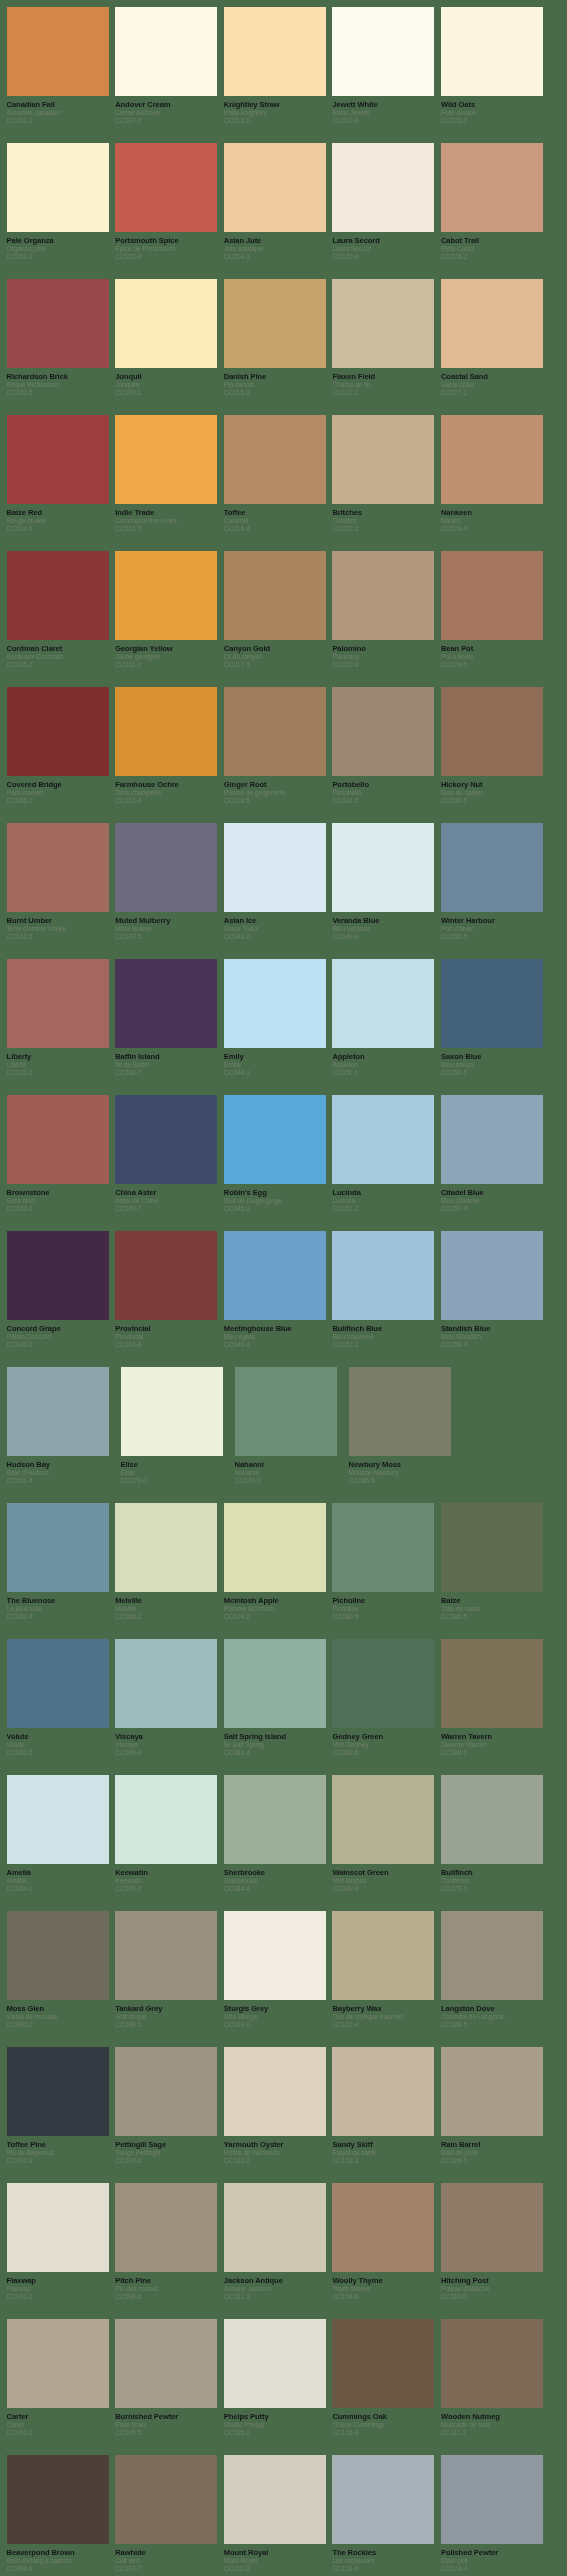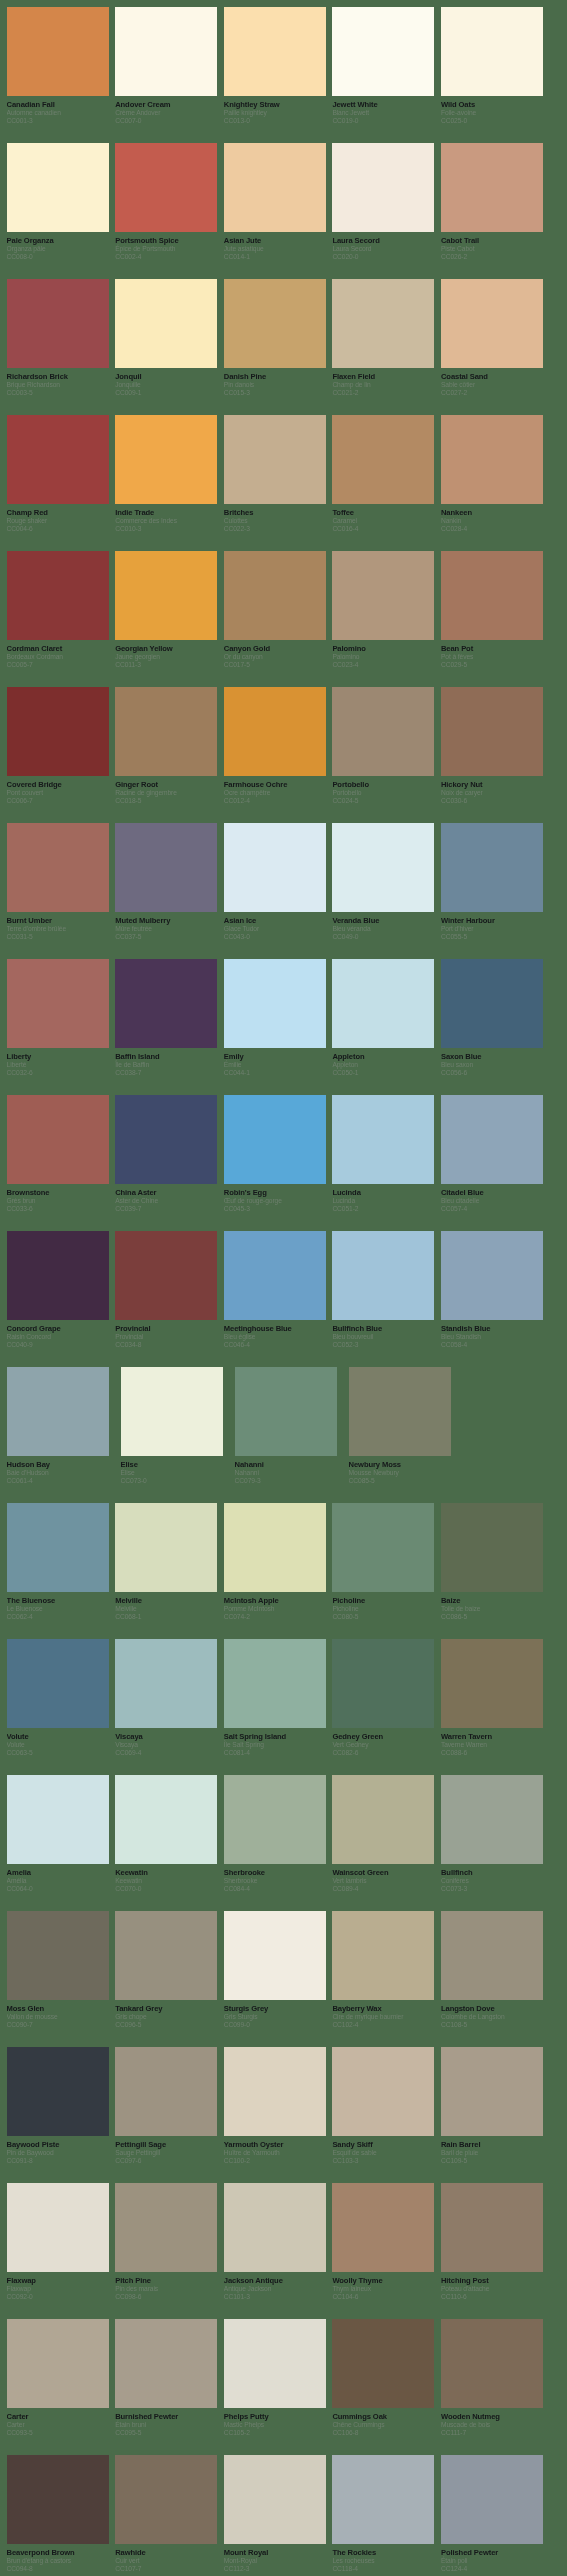--- a/index.html
+++ b/index.html
@@ -182,50 +182,50 @@
           <div class="nm">Coastal Sand</div>
           <div class="fr">Sable côtier</div>
           <div class="cd">CC027-2</div>
         </div>
       </div>
     </div>
     <div class="grid-row">
       <div class="cell">
         <div class="swatch" style="background: rgb(155, 62, 61);"></div>
         <div class="labels">
-          <div class="nm">Champ Red</div>
+          <div class="nm">Baize Red</div>
           <div class="fr">Rouge shaker</div>
           <div class="cd">CC004-6</div>
         </div>
       </div>
       <div class="cell">
         <div class="swatch" style="background: rgb(240, 168, 73);"></div>
         <div class="labels">
           <div class="nm">Indie Trade</div>
           <div class="fr">Commerce des Indes</div>
           <div class="cd">CC010-3</div>
         </div>
       </div>
       <div class="cell">
+        <div class="swatch" style="background: rgb(179, 138, 99);"></div>
+        <div class="labels">
+          <div class="nm">Toffee</div>
+          <div class="fr">Caramel</div>
+          <div class="cd">CC016-4</div>
+        </div>
+      </div>
+      <div class="cell">
         <div class="swatch" style="background: rgb(196, 174, 144);"></div>
         <div class="labels">
           <div class="nm">Britches</div>
           <div class="fr">Culottes</div>
           <div class="cd">CC022-3</div>
         </div>
       </div>
       <div class="cell">
-        <div class="swatch" style="background: rgb(179, 138, 99);"></div>
-        <div class="labels">
-          <div class="nm">Toffee</div>
-          <div class="fr">Caramel</div>
-          <div class="cd">CC016-4</div>
-        </div>
-      </div>
-      <div class="cell">
         <div class="swatch" style="background: rgb(191, 145, 114);"></div>
         <div class="labels">
           <div class="nm">Nankeen</div>
           <div class="fr">Nankin</div>
           <div class="cd">CC028-4</div>
         </div>
       </div>
     </div>
     <div class="grid-row">
       <div class="cell">
@@ -272,36 +272,36 @@
     <div class="grid-row">
       <div class="cell">
         <div class="swatch" style="background: rgb(125, 46, 45);"></div>
         <div class="labels">
           <div class="nm">Covered Bridge</div>
           <div class="fr">Pont couvert</div>
           <div class="cd">CC006-7</div>
         </div>
       </div>
       <div class="cell">
+        <div class="swatch" style="background: rgb(217, 146, 51);"></div>
+        <div class="labels">
+          <div class="nm">Farmhouse Ochre</div>
+          <div class="fr">Ocre champêtre</div>
+          <div class="cd">CC012-4</div>
+        </div>
+      </div>
+      <div class="cell">
         <div class="swatch" style="background: rgb(157, 125, 92);"></div>
         <div class="labels">
           <div class="nm">Ginger Root</div>
           <div class="fr">Racine de gingembre</div>
           <div class="cd">CC018-5</div>
         </div>
       </div>
       <div class="cell">
-        <div class="swatch" style="background: rgb(217, 146, 51);"></div>
-        <div class="labels">
-          <div class="nm">Farmhouse Ochre</div>
-          <div class="fr">Ocre champêtre</div>
-          <div class="cd">CC012-4</div>
-        </div>
-      </div>
-      <div class="cell">
         <div class="swatch" style="background: rgb(156, 136, 114);"></div>
         <div class="labels">
           <div class="nm">Portobello</div>
           <div class="fr">Portobello</div>
           <div class="cd">CC024-5</div>
         </div>
       </div>
       <div class="cell">
         <div class="swatch" style="background: rgb(143, 108, 86);"></div>
         <div class="labels">
@@ -678,21 +678,21 @@
           <div class="nm">Langston Dove</div>
           <div class="fr">Colombe de Langston</div>
           <div class="cd">CC108-5</div>
         </div>
       </div>
     </div>
     <div class="grid-row">
       <div class="cell">
         <div class="swatch" style="background: rgb(52, 58, 66);"></div>
         <div class="labels">
-          <div class="nm">Baywood Piste</div>
+          <div class="nm">Toffee Pine</div>
           <div class="fr">Pin de Baywood</div>
           <div class="cd">CC091-8</div>
         </div>
       </div>
       <div class="cell">
         <div class="swatch" style="background: rgb(157, 147, 130);"></div>
         <div class="labels">
           <div class="nm">Pettingill Sage</div>
           <div class="fr">Sauge Pettingill</div>
           <div class="cd">CC097-6</div>

